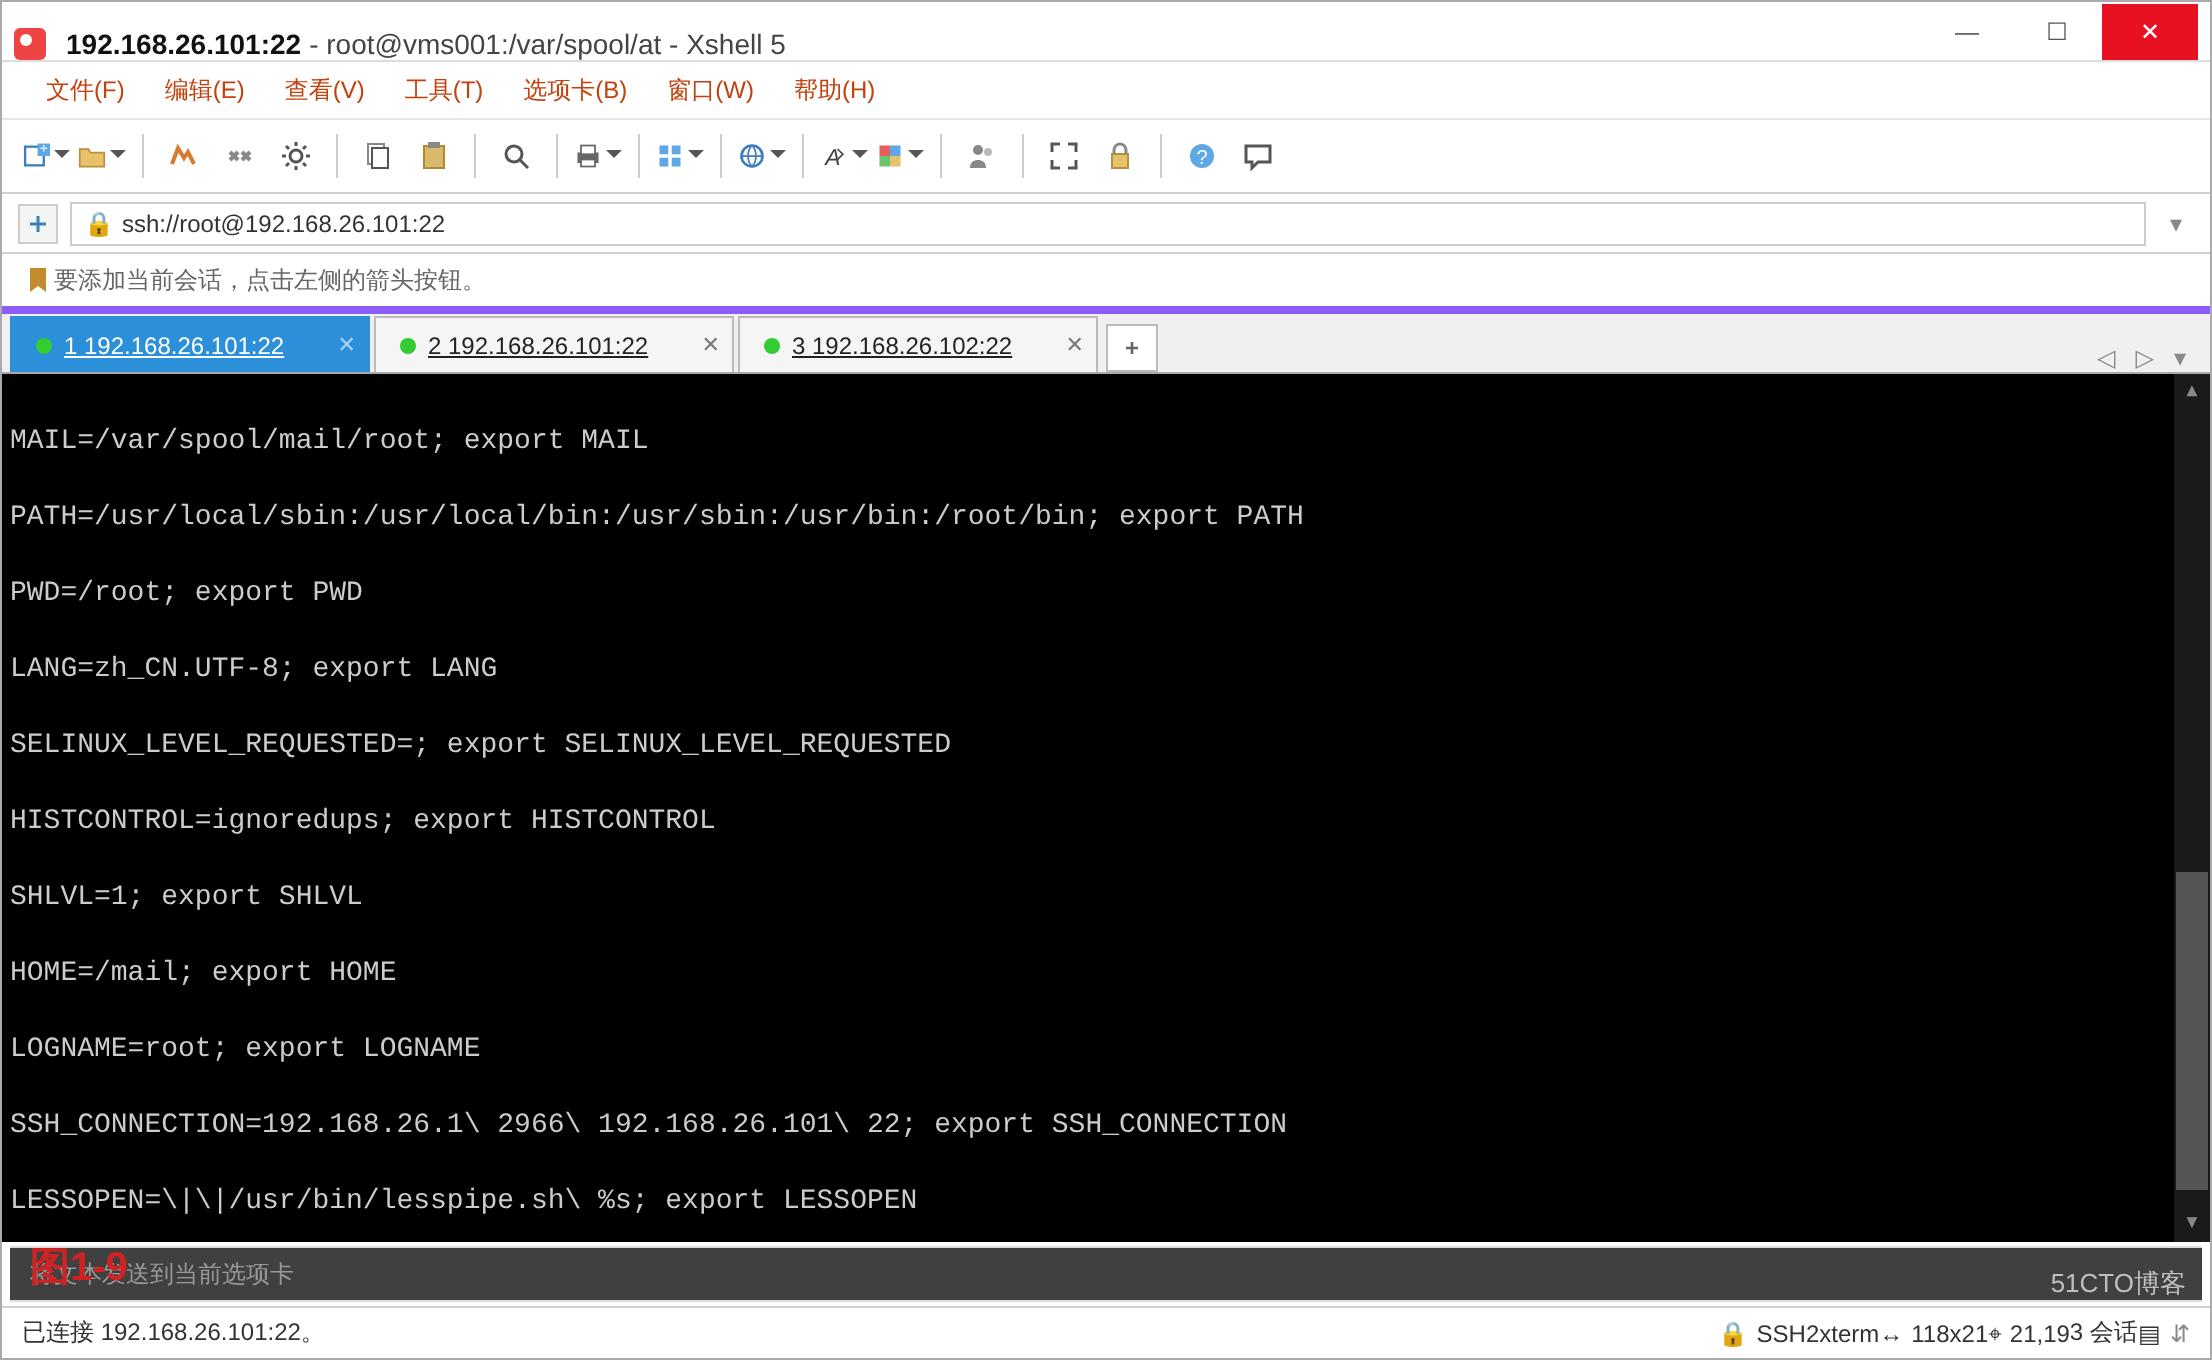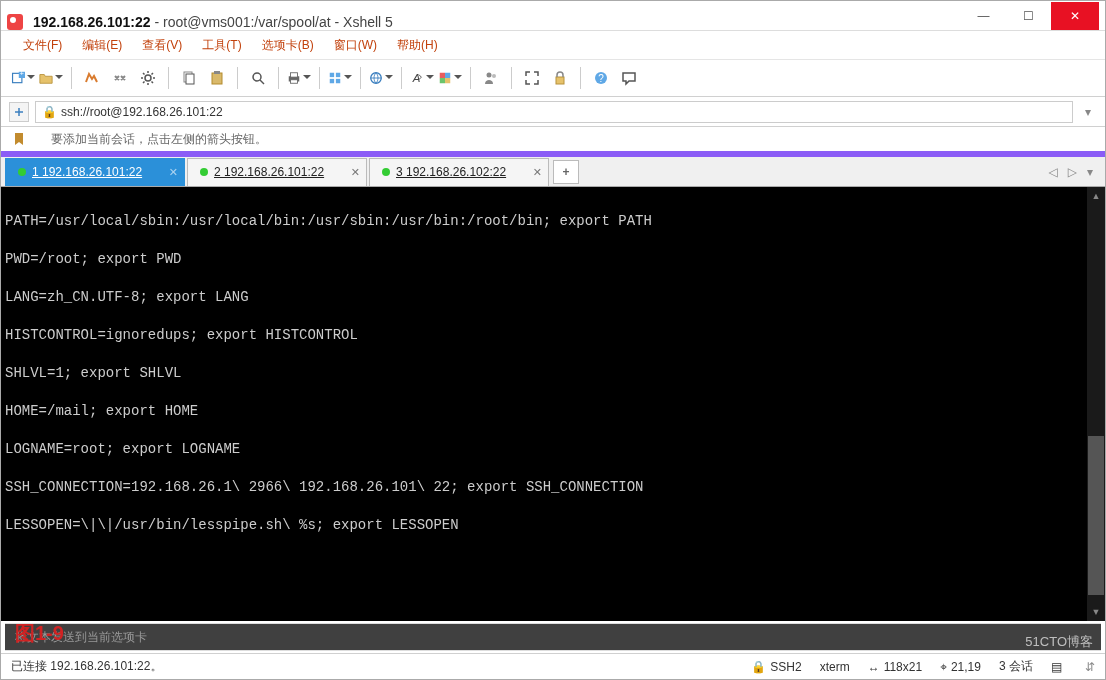--- a/index.html
+++ b/index.html
@@ -15,38 +15,38 @@
 .win-btn.close { background: #e81123; color: #fff; width: 48px; }
 .menubar { height: 28px; display: flex; align-items: center; padding: 0 12px; gap: 0; color: #c2410c; }
 .menu-item { padding: 4px 10px; cursor: pointer; }
 .toolbar { height: 38px; display: flex; align-items: center; padding: 0 10px; gap: 4px; border-top: 1px solid #e5e5e5; border-bottom: 1px solid #d0d0d0; }
 .tool-btn { width: 24px; height: 24px; display: flex; align-items: center; justify-content: center; border-radius: 2px; color: #444; position: relative; }
 .tool-btn .drop { width: 7px; height: 7px; border-left: 4px solid transparent; border-right: 4px solid transparent; border-top: 4px solid #555; margin-left: 2px; }
 .tool-sep { width: 1px; height: 22px; background: #ccc; margin: 0 4px; }
 .addressbar { height: 30px; display: flex; align-items: center; padding: 0 8px; gap: 6px; border-bottom: 1px solid #d0d0d0; }
 .addr-btn { width: 20px; height: 20px; display: flex; align-items: center; justify-content: center; color: #888; border: 1px solid #ccc; background: #f4f4f4; }
 .addr-text { flex: 1; height: 22px; border: 1px solid #ccc; padding: 0 6px; display: flex; align-items: center; color: #333; background: #fff; }
-.tipbar { height: 30px; display: flex; align-items: center; padding: 0 10px; gap: 24px; background: #fff; border-bottom: 6px solid #8b5cf6; color: #666; }
+.tipbar { height: 30px; display: flex; align-items: center; padding: 0 10px; gap: 0; background: #fff; border-bottom: 4px solid #8b5cf6; color: #666; }
 .tip-icon { width: 16px; height: 16px; display: inline-flex; align-items: center; justify-content: center; }
-.tabstrip { height: 30px; background: #f0f0f0; display: flex; align-items: center; padding: 0 4px; border-bottom: 1px solid #aaa; position: relative; }
+.tabstrip { height: 30px; background: #f0f0f0; display: flex; align-items: flex-end; padding: 0 4px; border-bottom: 1px solid #aaa; position: relative; }
 .tab { height: 28px; min-width: 180px; padding: 0 28px 0 12px; display: flex; align-items: center; gap: 6px; background: #f5f5f5; border: 1px solid #bbb; border-bottom: none; margin-right: 2px; font-size: 12px; color: #222; cursor: pointer; position: relative; }
 .tab.active { background: #2b90d9; color: #fff; border-color: #2b90d9; }
 .tab .dot { width: 8px; height: 8px; background: #3c3; border-radius: 50%; }
 .tab .close { position: absolute; right: 6px; font-size: 11px; opacity: .6; }
 .tab-add { width: 26px; height: 24px; border: 1px solid #bbb; background: #fff; margin-left: 2px; display: flex; align-items: center; justify-content: center; color: #666; font-weight: bold; cursor: pointer; }
 .tab-nav { margin-left: auto; display: flex; gap: 2px; padding-right: 4px; }
 .tab-nav span { padding: 0 4px; color: #888; }
 .terminal { flex: 1; background: #000; color: #ccc; font-family: "Consolas", "Courier New", monospace; font-size: 14px; line-height: 19px; padding: 6px 4px; overflow: hidden; white-space: pre; position: relative; }
 .scrollbar { position: absolute; right: 0; top: 0; bottom: 0; width: 18px; background: #1a1a1a; display: flex; flex-direction: column; }
 .sb-arrow { height: 18px; display: flex; align-items: center; justify-content: center; color: #888; }
 .sb-track { flex: 1; position: relative; }
 .sb-thumb { position: absolute; width: 16px; left: 1px; background: #555; }
 .input-hint { height: 28px; padding: 0 10px; display: flex; align-items: center; color: #999; background: #404040; border: 1px solid #ddd; border-left: none; border-right: none; margin: 0 4px; }
 .figlabel { position: absolute; left: 14px; color: #d02222; font-weight: bold; font-size: 20px; }
-.statusbar { height: 26px; display: flex; align-items: center; padding: 0 10px; gap: 18px; font-size: 12px; color: #333; border-top: 1px solid #d0d0d0; }
+.statusbar { height: 26px; display: flex; align-items: center; padding: 0 10px; font-size: 12px; color: #333; border-top: 1px solid #d0d0d0; }
 .status-left { flex: 1; }
 .status-item { display: flex; align-items: center; gap: 4px; }
 .watermark { position: absolute; right: 12px; bottom: 28px; color: #ccc; font-size: 13px; font-family: sans-serif; opacity: .9; pointer-events: none; }
 svg { display: block; }
 </style>
 </head>
 <body>
 
 <div class="titlebar">
   <span class="titlebar-icon"></span>
@@ -241,23 +241,25 @@
   </div>
   <div class="tab-add">+</div>
   <div class="tab-nav">
     <span>◁</span>
     <span>▷</span>
     <span>▾</span>
   </div>
 </div>
 
 <div class="terminal">
+<div>MAIL=/var/spool/mail/root; export MAIL</div>
 <div>PATH=/usr/local/sbin:/usr/local/bin:/usr/sbin:/usr/bin:/root/bin; export PATH</div>
 <div>PWD=/root; export PWD</div>
 <div>LANG=zh_CN.UTF-8; export LANG</div>
+<div>SELINUX_LEVEL_REQUESTED=; export SELINUX_LEVEL_REQUESTED</div>
 <div>HISTCONTROL=ignoredups; export HISTCONTROL</div>
 <div>SHLVL=1; export SHLVL</div>
 <div>HOME=/mail; export HOME</div>
 <div>LOGNAME=root; export LOGNAME</div>
 <div>SSH_CONNECTION=192.168.26.1\ 2966\ 192.168.26.101\ 22; export SSH_CONNECTION</div>
 <div>LESSOPEN=\|\|/usr/bin/lesspipe.sh\ %s; export LESSOPEN</div>
 
 
 
 

